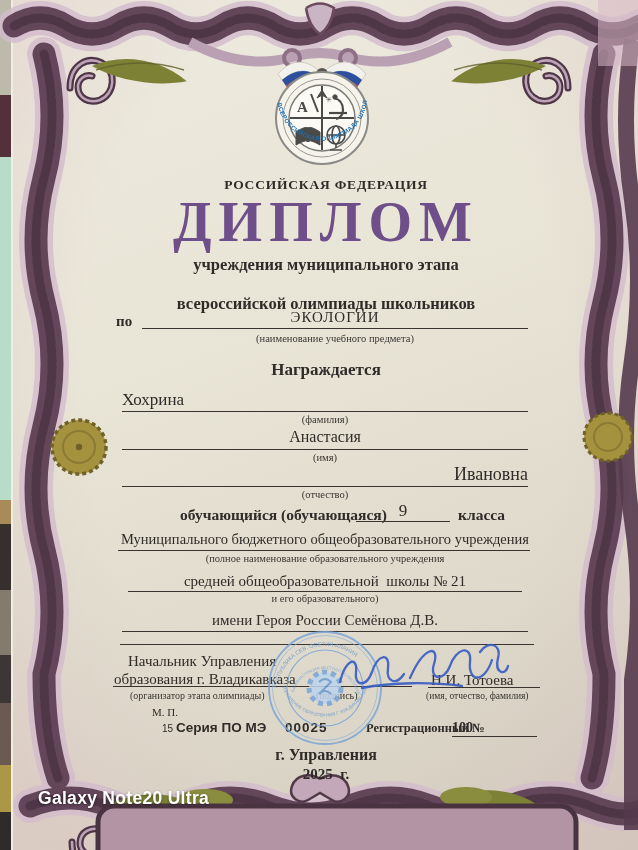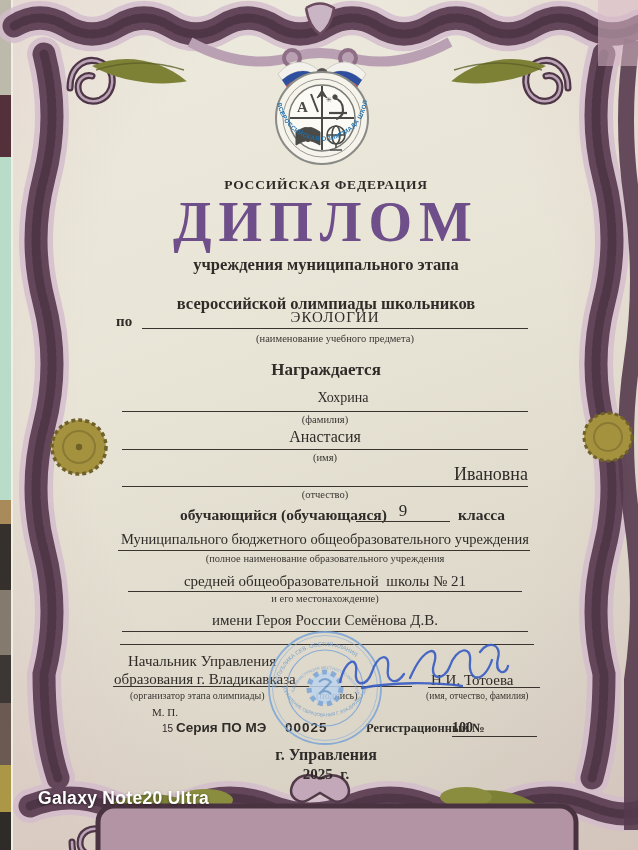--- a/index.html
+++ b/index.html
@@ -191,21 +191,21 @@
     <div class="t cw b" style="top:256px;font-size:16.5px">учреждения муниципального этапа</div>
     <div class="t cw b" style="top:295px;font-size:16.5px">всероссийской олимпиады школьников</div>
 
     <div class="t b" style="left:116px;top:313px;font-size:15px">по</div>
     <div class="t" style="left:140px;top:309px;width:390px;text-align:center;font-size:15px;letter-spacing:1px">ЭКОЛОГИИ</div>
     <div class="rule" style="left:142px;top:328px;width:386px"></div>
     <div class="t cap" style="left:140px;top:333px;width:390px;text-align:center">(наименование учебного предмета)</div>
 
     <div class="t cw b" style="top:360px;font-size:17px">Награждается</div>
 
-    <div class="t" style="left:140px;top:390px;width:406px;text-align:center;font-size:14px">Хохрина</div>
+    <div class="t" style="left:122px;top:390px;width:406px;font-size:17px">Хохрина</div>
     <div class="rule" style="left:122px;top:411px;width:406px"></div>
     <div class="t cap" style="left:122px;top:414px;width:406px;text-align:center">(фамилия)</div>
 
     <div class="t" style="left:122px;top:428px;width:406px;text-align:center;font-size:16px">Анастасия</div>
     <div class="rule" style="left:122px;top:449px;width:406px"></div>
     <div class="t cap" style="left:122px;top:452px;width:406px;text-align:center">(имя)</div>
 
     <div class="t" style="left:122px;top:464px;width:406px;text-align:right;font-size:18px">Ивановна</div>
     <div class="rule" style="left:122px;top:486px;width:406px"></div>
     <div class="t cap" style="left:122px;top:489px;width:406px;text-align:center">(отчество)</div>
@@ -214,21 +214,21 @@
     <div class="t" style="left:358px;top:501px;width:90px;text-align:center;font-size:17px">9</div>
     <div class="rule" style="left:356px;top:521px;width:94px"></div>
     <div class="t b" style="left:458px;top:506px;font-size:15.5px">класса</div>
 
     <div class="t" style="left:110px;top:531px;width:430px;text-align:center;font-size:14.5px">Муниципального бюджетного общеобразовательного учреждения</div>
     <div class="rule" style="left:118px;top:550px;width:412px"></div>
     <div class="t cap" style="left:120px;top:553px;width:410px;text-align:center">(полное наименование образовательного учреждения</div>
 
     <div class="t pre" style="left:120px;top:573px;width:410px;text-align:center;font-size:15px">средней общеобразовательной  школы № 21</div>
     <div class="rule" style="left:128px;top:591px;width:394px"></div>
-    <div class="t cap" style="left:120px;top:593px;width:410px;text-align:center">и его местонахождение)</div>
+    <div class="t cap" style="left:120px;top:593px;width:410px;text-align:center">и его образовательного)</div>
 
     <div class="t" style="left:120px;top:612px;width:410px;text-align:center;font-size:15px">имени Героя России Семёнова Д.В.</div>
     <div class="rule" style="left:122px;top:631px;width:406px"></div>
 
     <div class="rule" style="left:120px;top:644px;width:414px"></div>
 
     <div class="t" style="left:128px;top:653px;font-size:15px">Начальник Управления</div>
     <div class="t" style="left:114px;top:671px;font-size:15px">образования г. Владикавказа</div>
     <div class="rule" style="left:113px;top:686px;width:299px"></div>
     <div class="t cap" style="left:130px;top:690px;font-size:10px">(организатор этапа олимпиады)</div>

